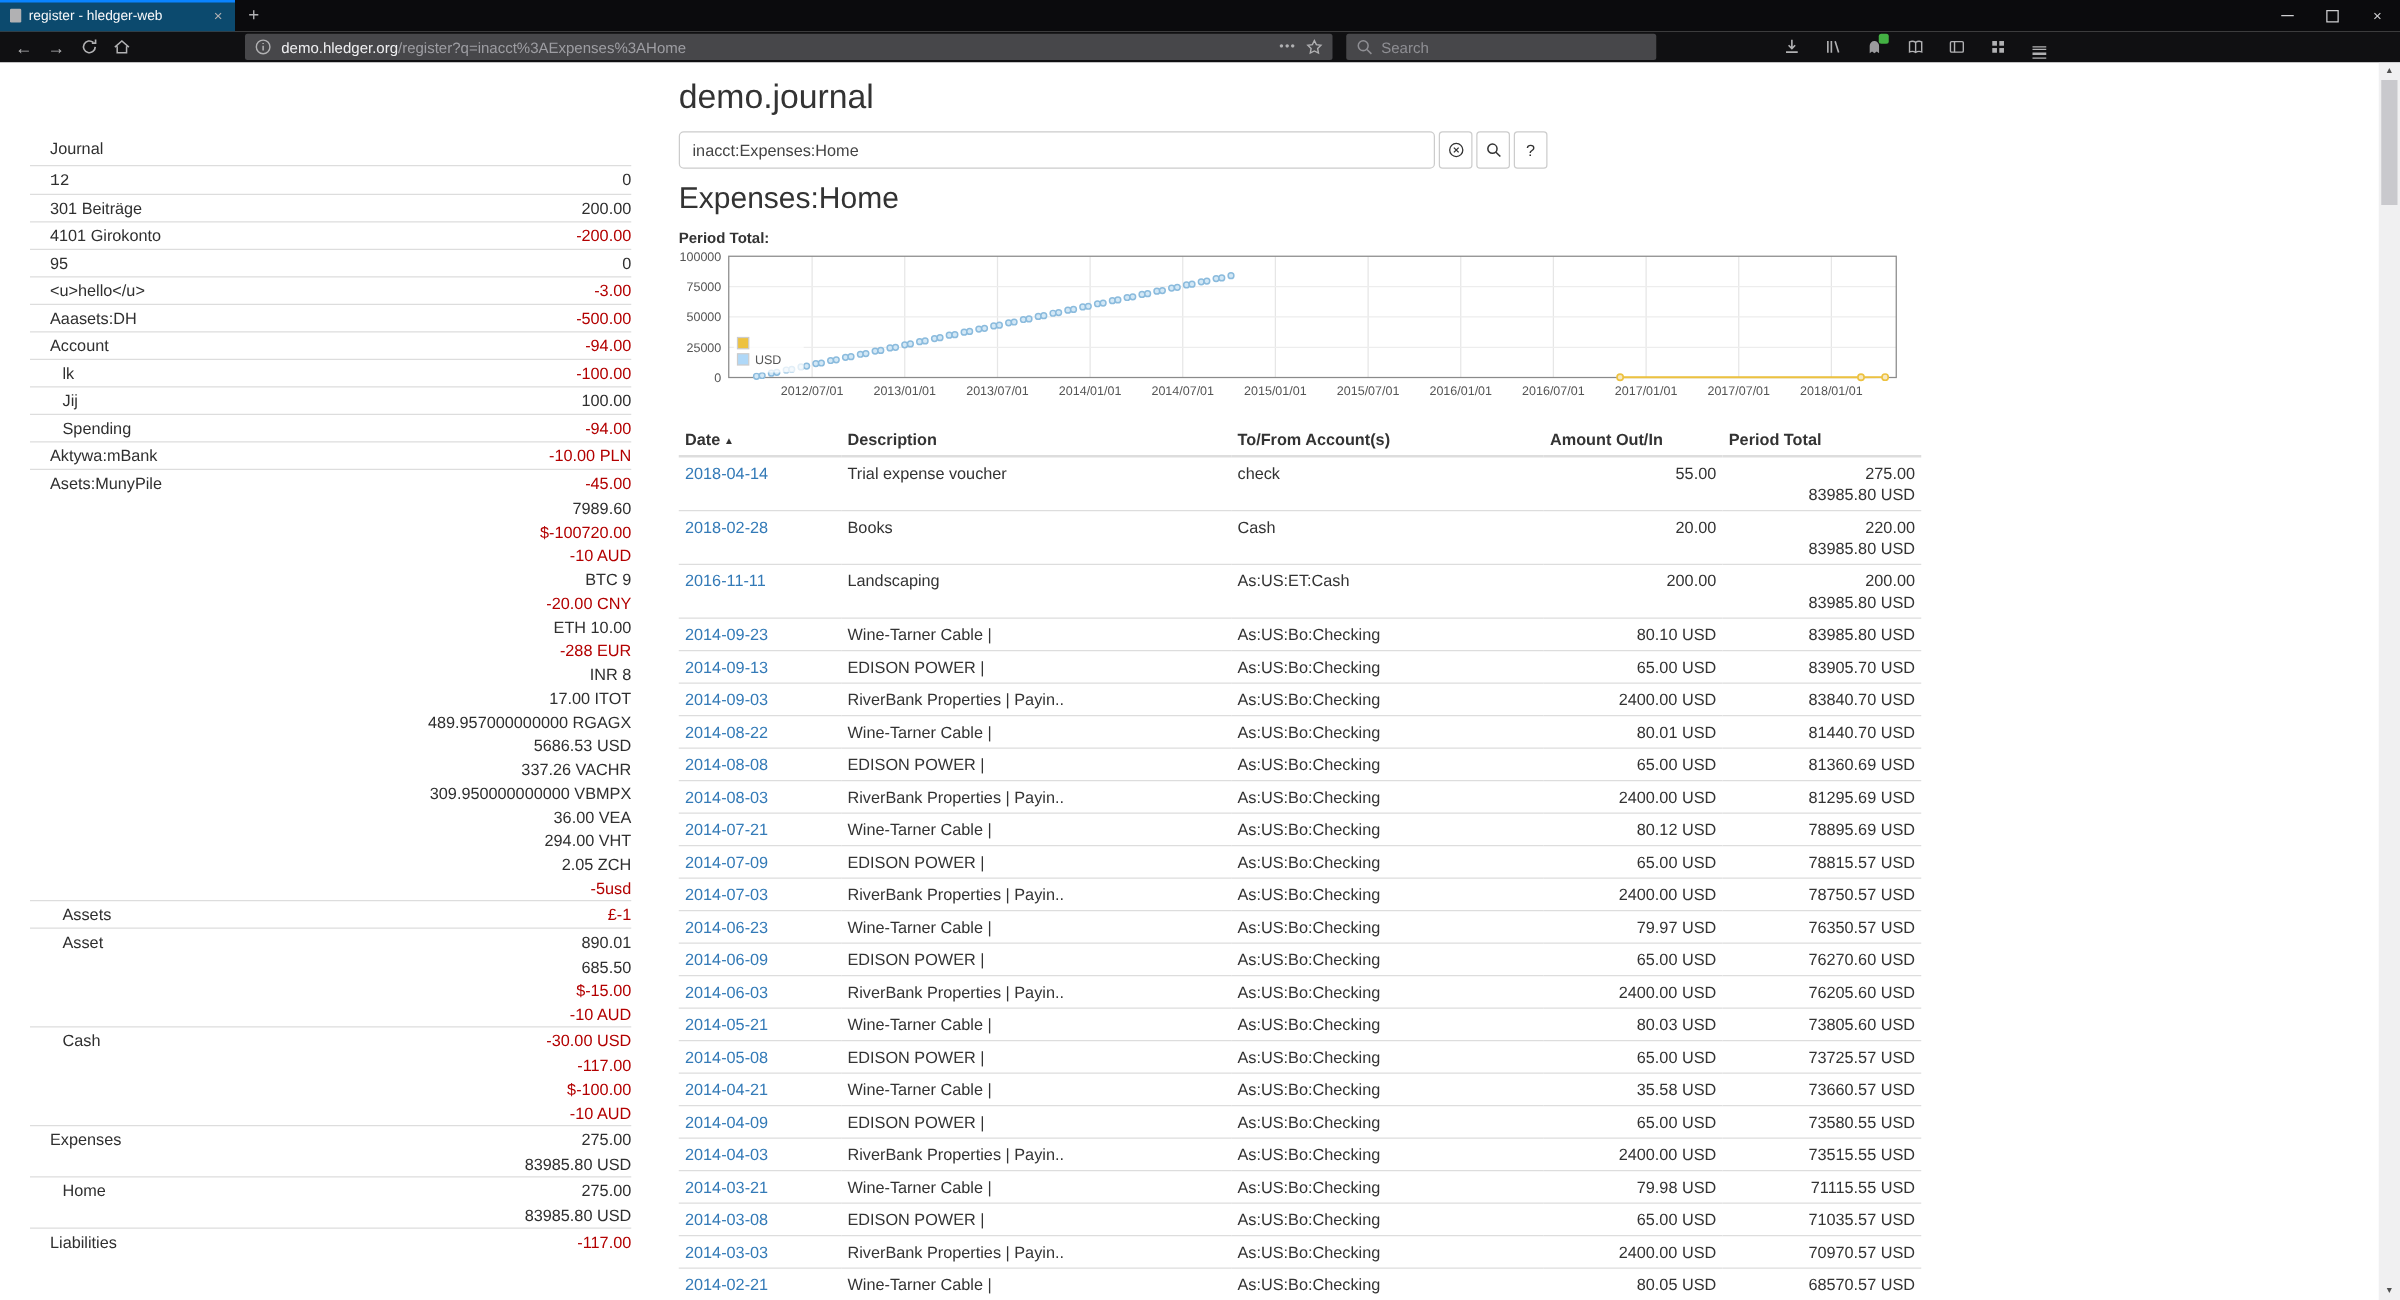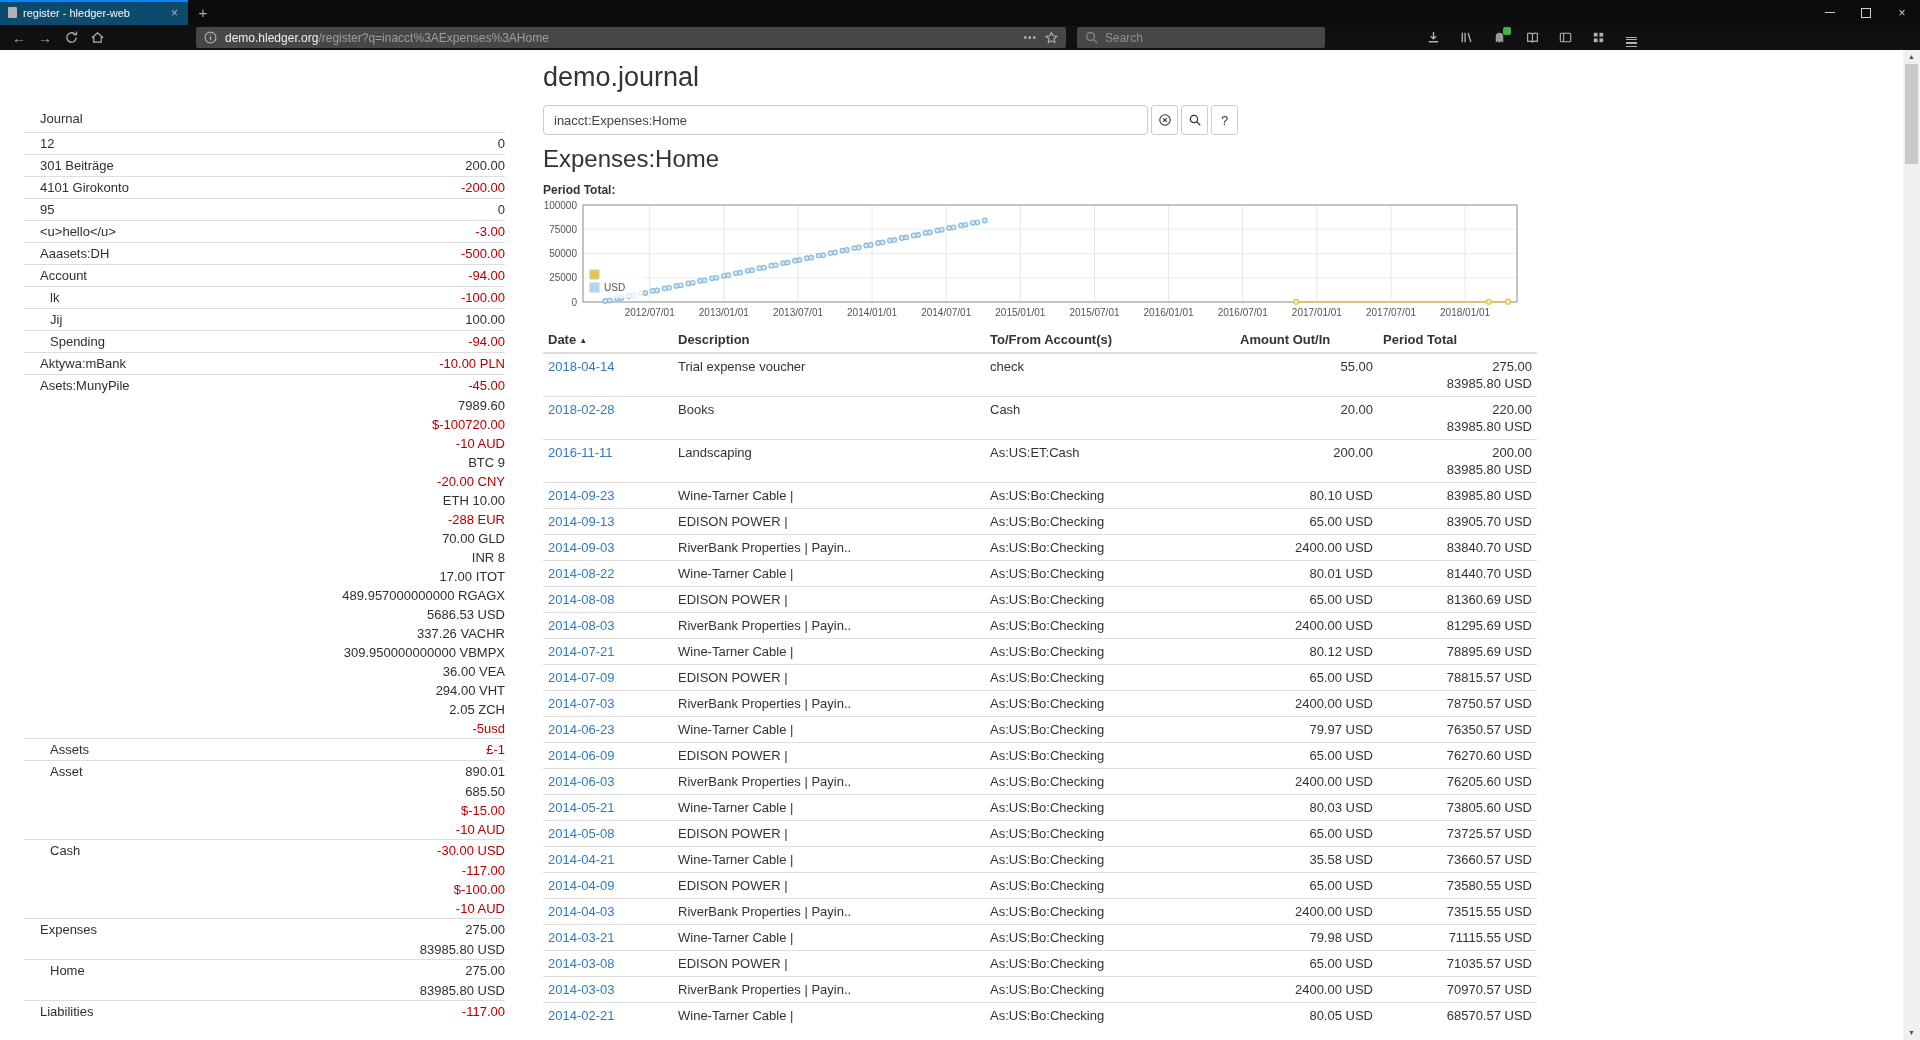--- a/index.html
+++ b/index.html
@@ -51,21 +51,21 @@
   .main{position:absolute;left:543px;top:0;width:994px;}
   h1.title{font-size:27px;font-weight:normal;color:#333;margin:12px 0 12px;}
   .search-row{display:flex;gap:3px;margin-bottom:10px;}
   .search-input{width:605px;height:30px;border:1px solid #ccc;border-radius:4px;padding:0 10px;font-size:13px;color:#444;box-sizing:border-box;font-family:inherit;outline:none;}
   .sbtn{width:27px;height:30px;border:1px solid #ccc;border-radius:3px;background:#fff;display:flex;align-items:center;justify-content:center;color:#333;font-size:13px;box-sizing:border-box;padding:0;font-family:inherit;}
   .sbtn svg{width:14px;height:14px;}
   h2.heading{font-size:24px;font-weight:normal;color:#333;margin:6px 0 0;}
   .ptl{font-weight:bold;font-size:12px;color:#333;margin:10px 0 4px;}
   .chart svg{display:block;}
   .chart svg text{font-family:"Liberation Sans",sans-serif;}
-  table.register{border-collapse:collapse;width:994px;table-layout:fixed;font-size:13px;color:#333;margin-top:2px;}
+  table.register{border-collapse:collapse;width:994px;table-layout:fixed;font-size:13px;color:#333;margin-top:14px;}
   .register th{text-align:left;font-weight:bold;padding:5px;border-bottom:2px solid #ddd;white-space:nowrap;}
   .register td{padding:4px 5px;border-top:1px solid #ddd;vertical-align:top;line-height:17px;white-space:nowrap;overflow:hidden;}
   .r{text-align:right;}
   .date-link{color:var(--link,#337ab7);text-decoration:none;}
   .caret{font-size:8px;margin-left:3px;color:#333;vertical-align:1px;}
 </style>
 </head>
 <body>
 
 <div class="browser">
@@ -174,21 +174,21 @@
   <div class="vscroll">
     <span class="varrow">▲</span>
     <span class="vthumb"></span>
     <span class="varrow bottom">▼</span>
   </div>
 
   <div class="sidebar">
     <div class="sb-title">Journal</div>
     <div>
         <div class="sb-row">
-          <span class="sb-name" style="padding-left: 16px;">12</span>
+          <span class="sb-name" style="padding-left: 16px; font-family: Liberation Mono, monospace;">12</span>
           <span class="sb-amt">0</span>
         </div>
         <div class="sb-row">
           <span class="sb-name" style="padding-left: 16px;">301 Beiträge</span>
           <span class="sb-amt">200.00</span>
         </div>
         <div class="sb-row">
           <span class="sb-name" style="padding-left: 16px;">4101 Girokonto</span>
           <span class="sb-amt neg">-200.00</span>
         </div>
@@ -248,24 +248,20 @@
           <span class="sb-name" style="padding-left: 16px;"></span>
           <span class="sb-amt neg">-20.00 CNY</span>
         </div>
         <div class="sb-row cont">
           <span class="sb-name" style="padding-left: 16px;"></span>
           <span class="sb-amt">ETH 10.00</span>
         </div>
         <div class="sb-row cont">
           <span class="sb-name" style="padding-left: 16px;"></span>
           <span class="sb-amt neg">-288 EUR</span>
-        </div>
-        <div class="sb-row cont">
-          <span class="sb-name" style="padding-left: 16px;"></span>
-          <span class="sb-amt">70.00 GLD</span>
         </div>
         <div class="sb-row cont">
           <span class="sb-name" style="padding-left: 16px;"></span>
           <span class="sb-amt">INR 8</span>
         </div>
         <div class="sb-row cont">
           <span class="sb-name" style="padding-left: 16px;"></span>
           <span class="sb-amt">17.00 ITOT</span>
         </div>
         <div class="sb-row cont">

